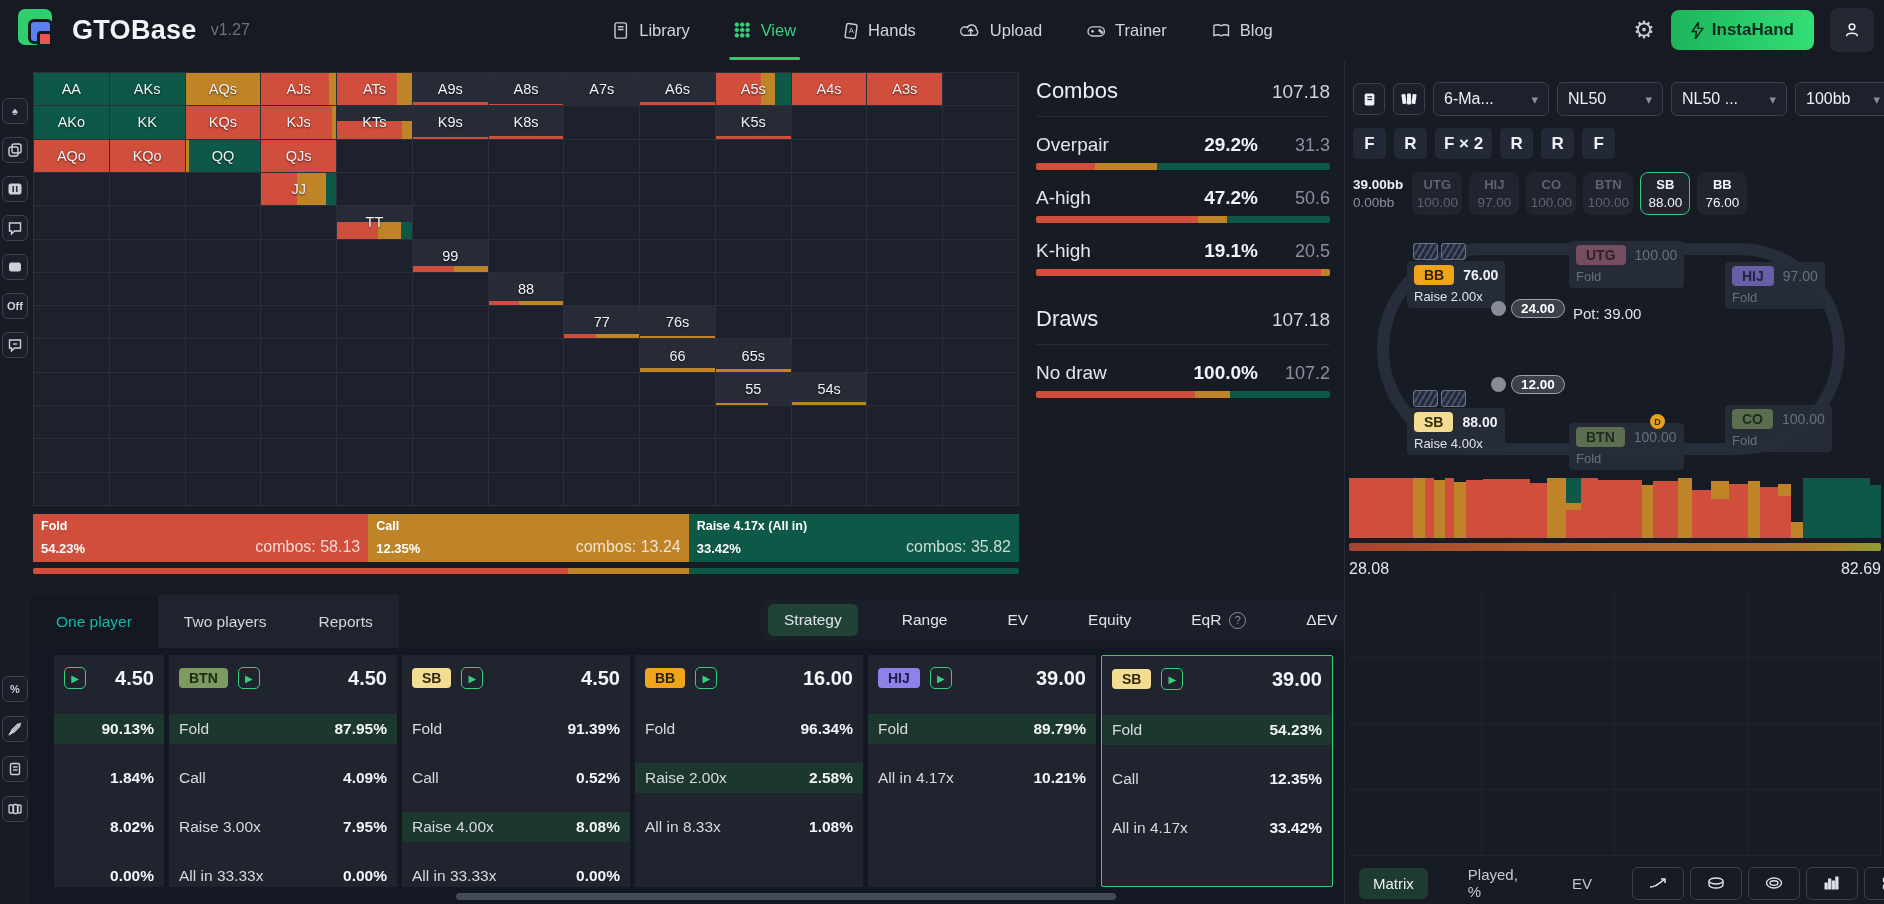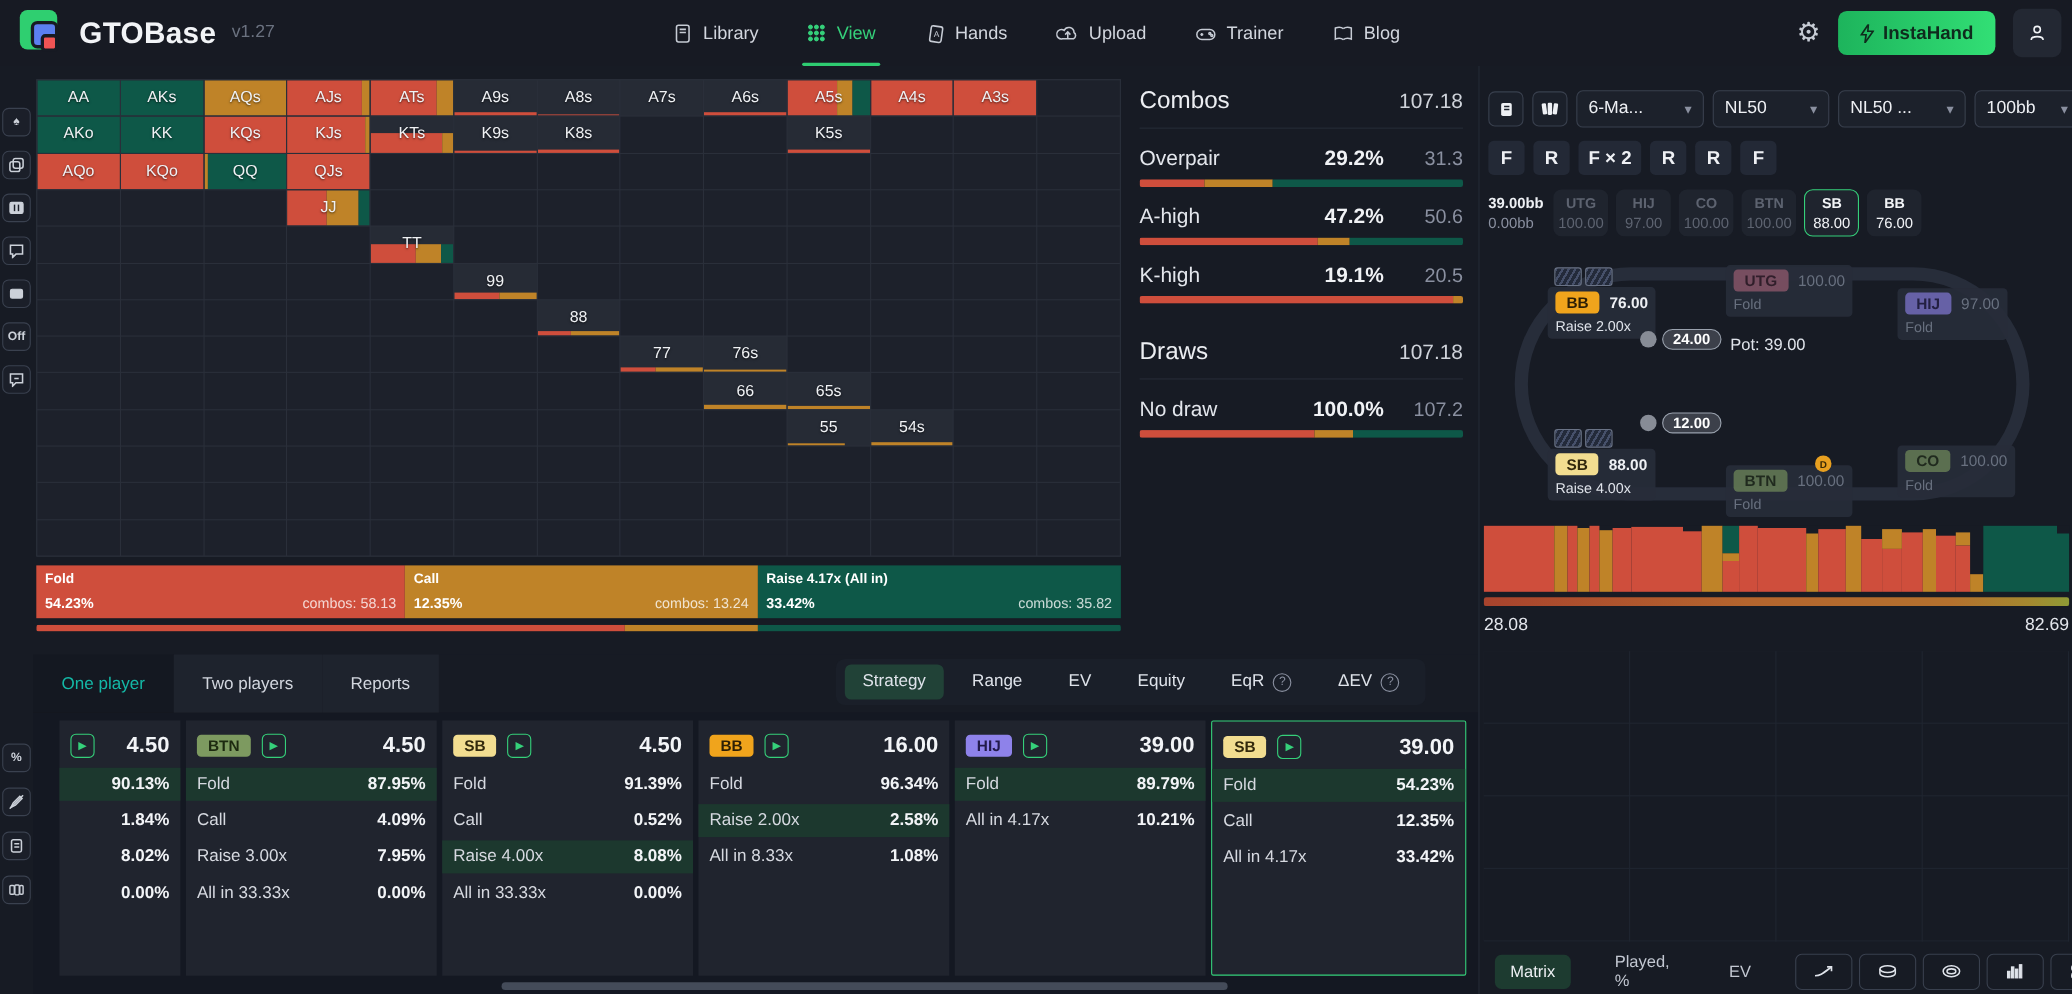--- a/index.html
+++ b/index.html
@@ -44,54 +44,54 @@
   .mfill { position:absolute; left:0; right:0; bottom:0; display:flex; }
   .mfill span { height:100%; }
   .mlabel { position:absolute; left:0; right:0; top:50%; transform:translateY(-52%); text-align:center;
     font-size:14.5px; color:#f0f2f5; text-shadow:0 1px 2px rgba(0,0,0,.65); z-index:2; }
 
   
   .stratbar { position:absolute; left:33px; top:514px; width:986px; height:48px; display:flex; }
   .strat-seg { position:relative; height:100%; color:#fff; }
   .strat-name { position:absolute; left:8px; top:5px; font-size:12.5px; font-weight:bold; }
   .strat-pct { position:absolute; left:8px; bottom:6px; font-size:13px; font-weight:bold; }
-  .strat-combos { position:absolute; right:8px; bottom:6px; font-size:13px; color:rgba(255,255,255,.78); }
+  .strat-combos { position:absolute; right:8px; bottom:6px; font-size:16px; color:rgba(255,255,255,.78); }
   .minibar { position:absolute; left:33px; top:568px; width:986px; height:6px; display:flex; border-radius:2px; overflow:hidden; }
 
   
   .combos { position:absolute; left:1036px; top:78px; width:294px; }
   .combos-head { display:flex; justify-content:space-between; align-items:baseline; padding-bottom:12px; border-bottom:1px solid #262c37; }
   .combos-title { font-size:22px; color:#eceef2; }
   .combos-total { font-size:19px; color:#cfd3da; }
   .combo-row { margin-top:17px; }
   .combo-line { display:flex; align-items:baseline; }
   .combo-label { flex:1; font-size:19px; color:#e3e6ec; }
   .combo-pct { width:92px; text-align:right; font-size:19px; font-weight:bold; color:#f0f2f5; }
   .combo-count { width:72px; text-align:right; font-size:18px; color:#8a90a0; }
   .combo-bar { margin-top:7px; height:7px; display:flex; border-radius:2px; overflow:hidden; }
   .draws-head { margin-top:30px; }
 
   
   .bottom-tabs { position:absolute; left:30px; top:595px; width:1314px; height:53px; background:#171b24; display:flex; align-items:stretch; }
   .ptab { padding:0 26px; display:flex; align-items:center; font-size:15.5px; color:#d2d6de; background:#1e232d; cursor:pointer; }
   .ptab.active { background:#141821; color:#14b8a6; }
-  .view-tabs { position:absolute; left:760px; top:599px; display:flex; align-items:center; gap:10px; background:#1a1f29; border-radius:8px; padding:5px 8px; }
+  .view-tabs { position:absolute; left:760px; top:599px; display:flex; align-items:center; gap:28px; background:#1a1f29; border-radius:8px; padding:5px 8px; }
   .vtab { display:flex; align-items:center; gap:8px; padding:7px 16px; border-radius:6px; font-size:15.5px; color:#dfe3ea; cursor:pointer; }
   .vtab.active { background:#214237; }
   .help-circ { width:17px; height:17px; border:1.4px solid #8a90a0; border-radius:50%; color:#8a90a0; font-size:11px;
     display:flex; align-items:center; justify-content:center; }
   .panels-region { position:absolute; left:30px; top:648px; width:1314px; height:256px; background:#141822; }
   .panels { position:absolute; left:24px; top:7px; display:flex; gap:5px; }
   .panel { background:#20242e; height:232px; padding-top:6px; }
   .panel.selected { border:1px solid #35d07a; border-radius:2px; }
   .panel-head { display:flex; align-items:center; height:34px; padding:0 10px; gap:10px; }
   .panel-val { margin-left:auto; font-size:20px; font-weight:bold; color:#f2f4f7; }
   .play-btn { width:22px; height:22px; border:1.6px solid #35d07a; border-radius:5px; color:#35d07a; font-size:10px;
     display:flex; align-items:center; justify-content:center; cursor:pointer; flex:none; }
-  .prow { display:flex; align-items:center; height:30px; margin-top:3px; padding:0 10px; font-size:15.5px; }
+  .prow { display:flex; align-items:center; height:30px; margin-top:19px; padding:0 10px; font-size:15.5px; }
   .prow .plabel { flex:1; color:#d6d9e0; }
   .prow .ppct { font-weight:bold; color:#f2f4f7; }
   .prow.hl { background:#1c382e; }
   .pos-chip { display:inline-block; padding:2px 10px; border-radius:4px; font-size:14px; font-weight:bold; }
   .chip-UTG { background:#a86379; color:#381723; }
   .chip-HIJ { background:#8e82ea; color:#221a4a; }
   .chip-CO,.chip-BTN { background:#7d9a60; color:#1d2a10; }
   .chip-SB { background:#f2dd90; color:#33290c; }
   .chip-BB { background:#f0a41c; color:#2e1f05; }
   .hscroll { position:absolute; left:456px; top:893px; width:660px; height:7px; background:#444b59; border-radius:4px; cursor:pointer; }

